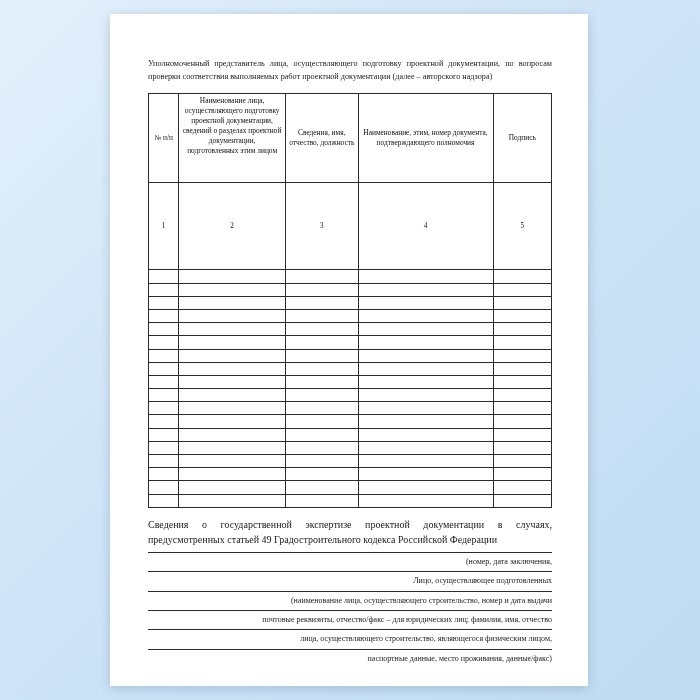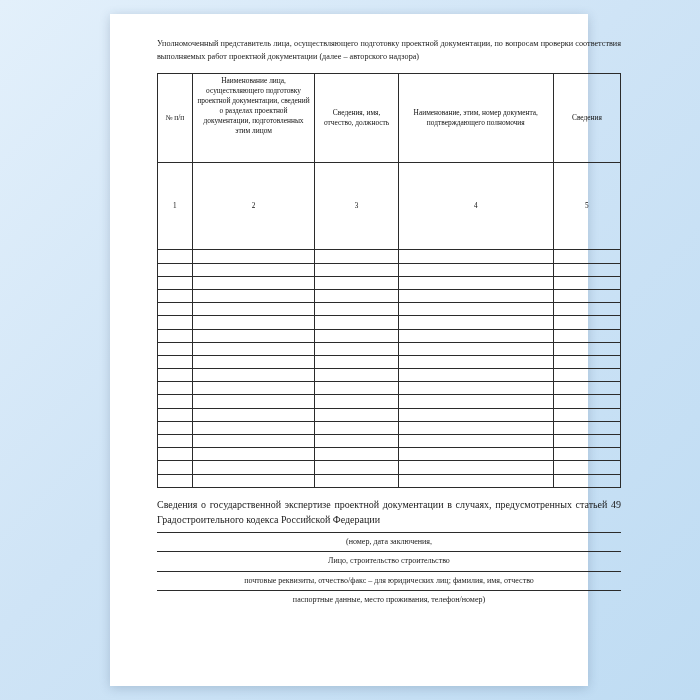--- a/index.html
+++ b/index.html
@@ -24,23 +24,22 @@
     left: 110px;
     top: 14px;
     width: 478px;
     height: 672px;
     background: #ffffff;
     box-shadow: 0 2px 10px rgba(40, 70, 100, 0.22);
   }
   .page-inner {
     position: absolute;
     left: 38px;
-    top: 24px;
-    width: 464px;
-    margin-left: 9px;
+    top: 44px;
+    width: 404px;
   }
   .intro {
     font-size: 8.2px;
     line-height: 1.55;
     color: #1a1a1a;
     text-align: justify;
     margin-bottom: 10px;
   }
   table.main {
     border-collapse: collapse;
@@ -96,21 +95,21 @@
     margin-top: 1px;
   }
   .rule {
     border-bottom: 1px solid #2b2b2b;
     height: 0;
     width: 100%;
   }
   .caption {
     font-size: 8px;
     color: #1a1a1a;
-    text-align: center;
+    text-align: right;
     padding: 4px 0 3px 0;
     line-height: 1.3;
   }
 </style>
 </head>
 <body>
 
 <div id="canvas">
   <div class="page">
     <div class="page-inner">
@@ -124,21 +123,21 @@
             <col class="c3">
             <col class="c4">
             <col class="c5">
         </colgroup>
         <thead>
           <tr>
             <td>№ п/п</td>
             <td class="hcell-wrap">Наименование лица, осуществляющего подготовку проектной документации, сведений о разделах проектной документации, подготовленных этим лицом</td>
             <td>Сведения, имя, отчество, должность</td>
             <td>Наименование, этим, номер документа, подтверждающего полномочия</td>
-            <td>Сведения</td>
+            <td>Подпись</td>
           </tr>
           <tr class="numrow">
             <td>1</td>
             <td>2</td>
             <td>3</td>
             <td>4</td>
             <td>5</td>
           </tr>
         </thead>
         <tbody>
@@ -273,27 +272,35 @@
 
       <div class="note">Сведения о государственной экспертизе проектной документации в случаях, предусмотренных статьей 49 Градостроительного кодекса Российской Федерации</div>
 
       <div class="lines">
           <div class="line-row">
             <div class="rule"></div>
             <div class="caption">(номер, дата заключения,</div>
           </div>
           <div class="line-row">
             <div class="rule"></div>
-            <div class="caption">Лицо, строительство строительство</div>
+            <div class="caption">Лицо, осуществляющее подготовленных</div>
+          </div>
+          <div class="line-row">
+            <div class="rule"></div>
+            <div class="caption">(наименование лица, осуществляющего строительство, номер и дата выдачи</div>
           </div>
           <div class="line-row">
             <div class="rule"></div>
             <div class="caption">почтовые реквизиты, отчество/факс – для юридических лиц; фамилия, имя, отчество</div>
           </div>
           <div class="line-row">
             <div class="rule"></div>
-            <div class="caption">паспортные данные, место проживания, телефон/номер)</div>
+            <div class="caption">лица, осуществляющего строительство, являющегося физическим лицом,</div>
+          </div>
+          <div class="line-row">
+            <div class="rule"></div>
+            <div class="caption">паспортные данные, место проживания, данные/факс)</div>
           </div>
         </div>
 
     </div>
   </div>
 </div>
 
 </body></html>

